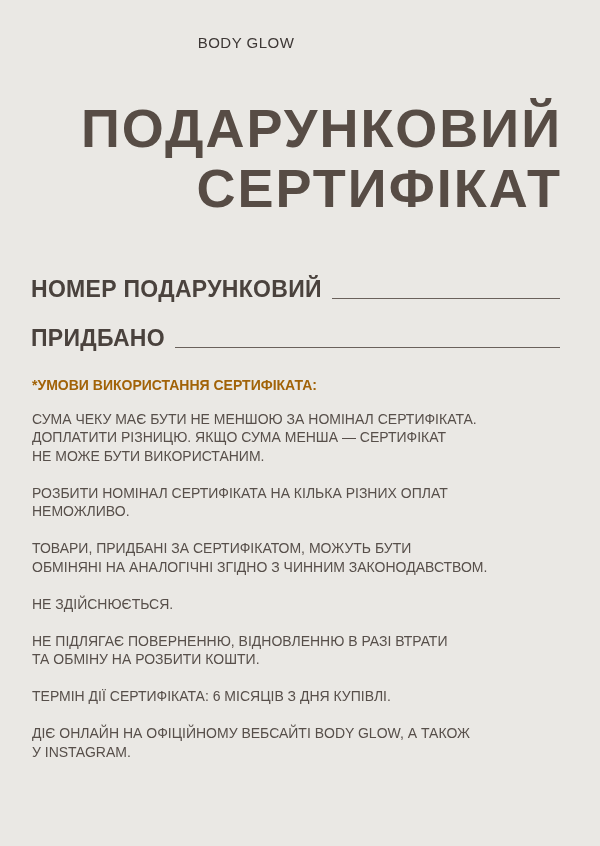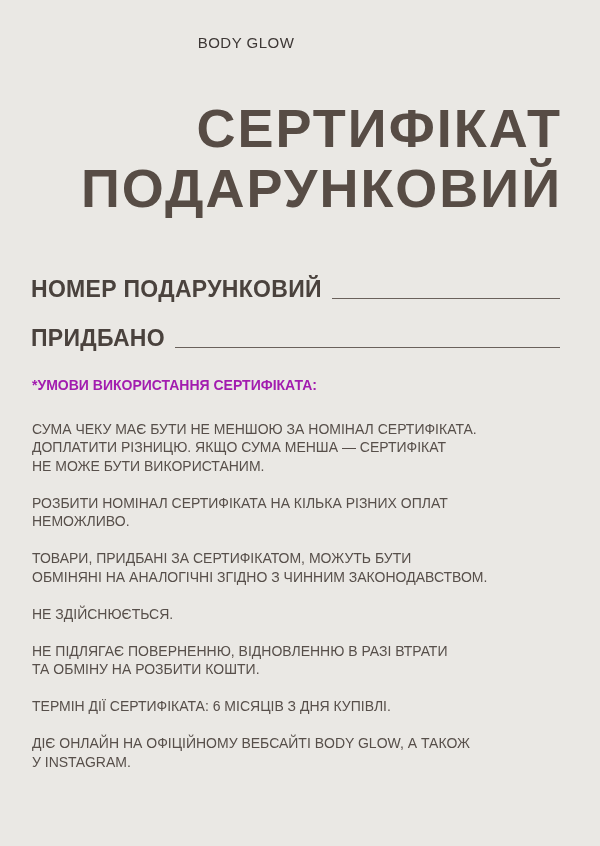--- a/index.html
+++ b/index.html
@@ -66,36 +66,36 @@
       position: absolute;
       left: 32px;
       top: 376px;
       width: 540px;
       font-size: 14px;
       line-height: 18.5px;
       color: #574f4a;
     }
     .terms-heading {
       font-weight: bold;
-      color: #a21caf;
-      margin-bottom: 25px;
+      color: #a16207;
+      margin-bottom: 15px;
     }
     .term {
       margin-bottom: 18.5px;
     }
     .term-line { white-space: nowrap; }
   </style>
 </head>
 <body>
 
 <div class="brand">BODY GLOW</div>
 
 <div class="title">
+  <div>ПОДАРУНКОВИЙ</div>
   <div>СЕРТИФІКАТ</div>
-  <div>ПОДАРУНКОВИЙ</div>
 </div>
 
 <div class="field field-1">
   <span class="field-label">НОМЕР ПОДАРУНКОВИЙ</span>
   <span class="field-line"></span>
 </div>
 
 <div class="field field-2">
   <span class="field-label">ПРИДБАНО</span>
   <span class="field-line"></span>

